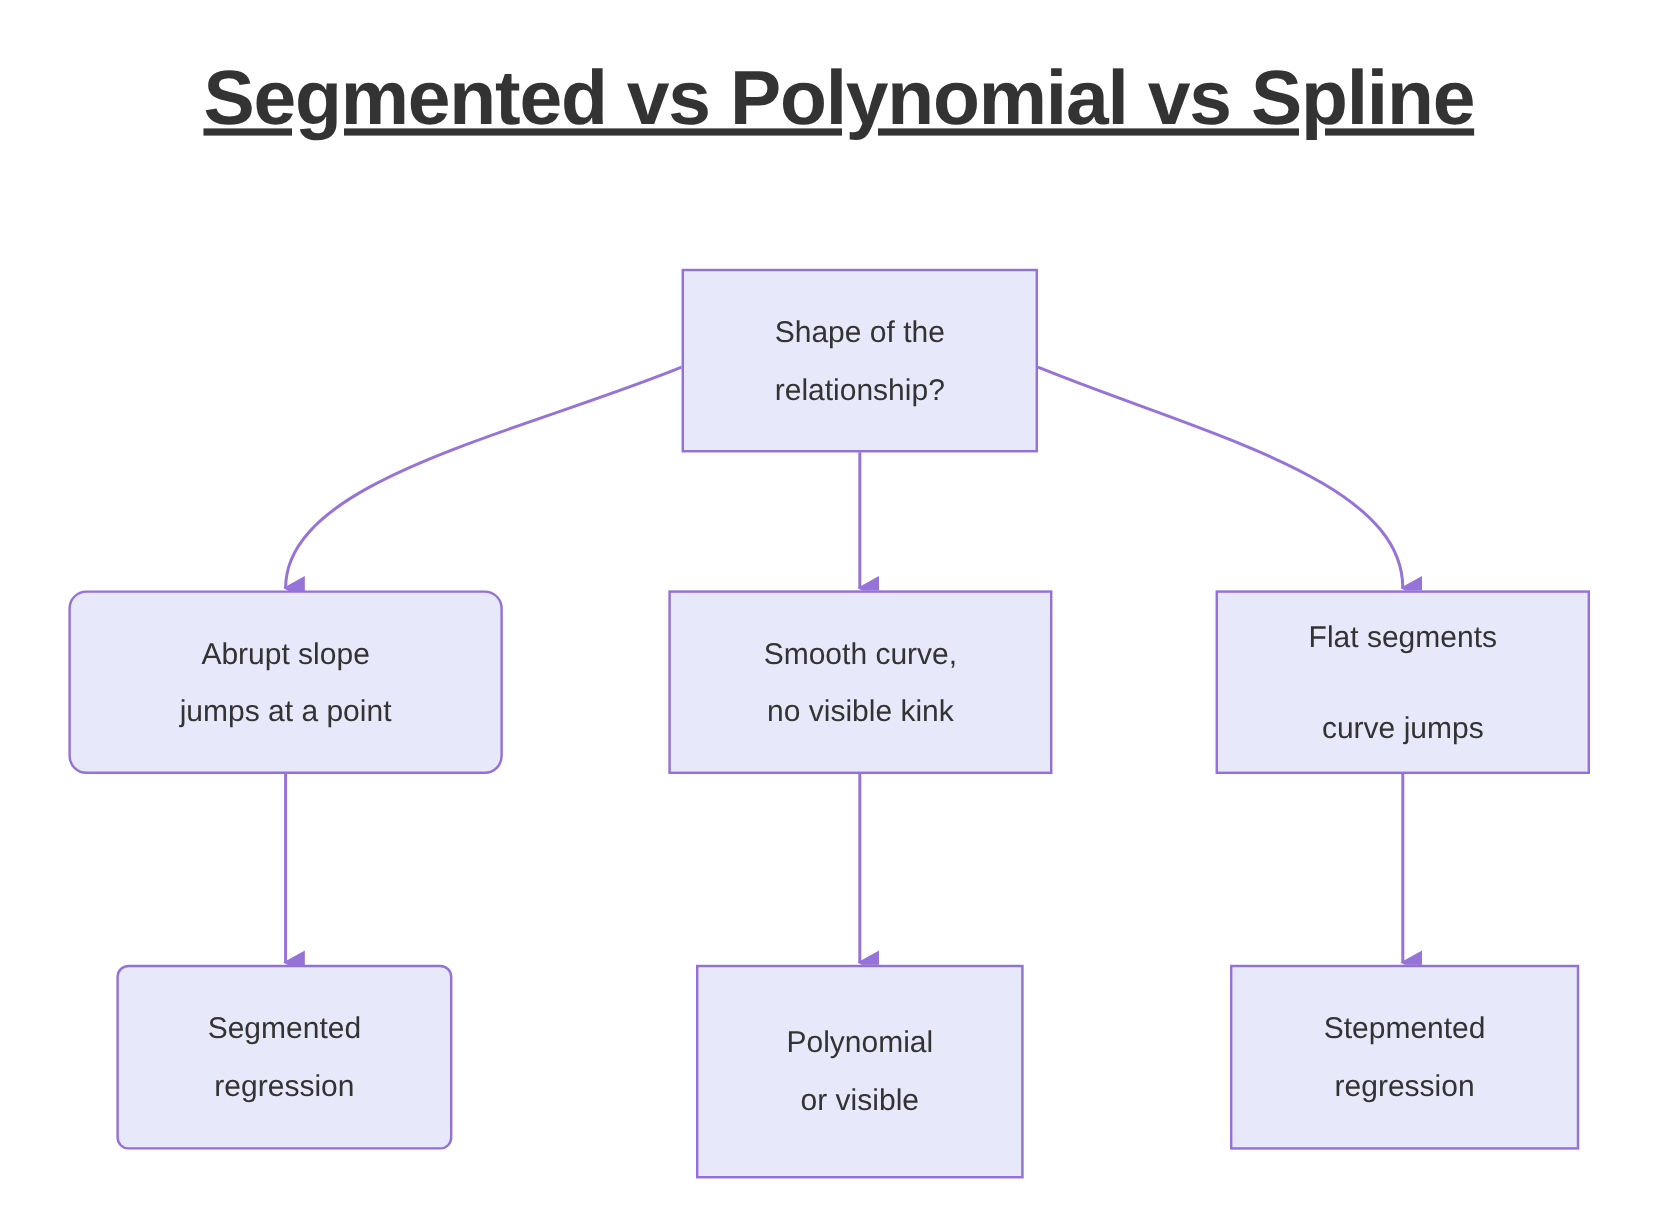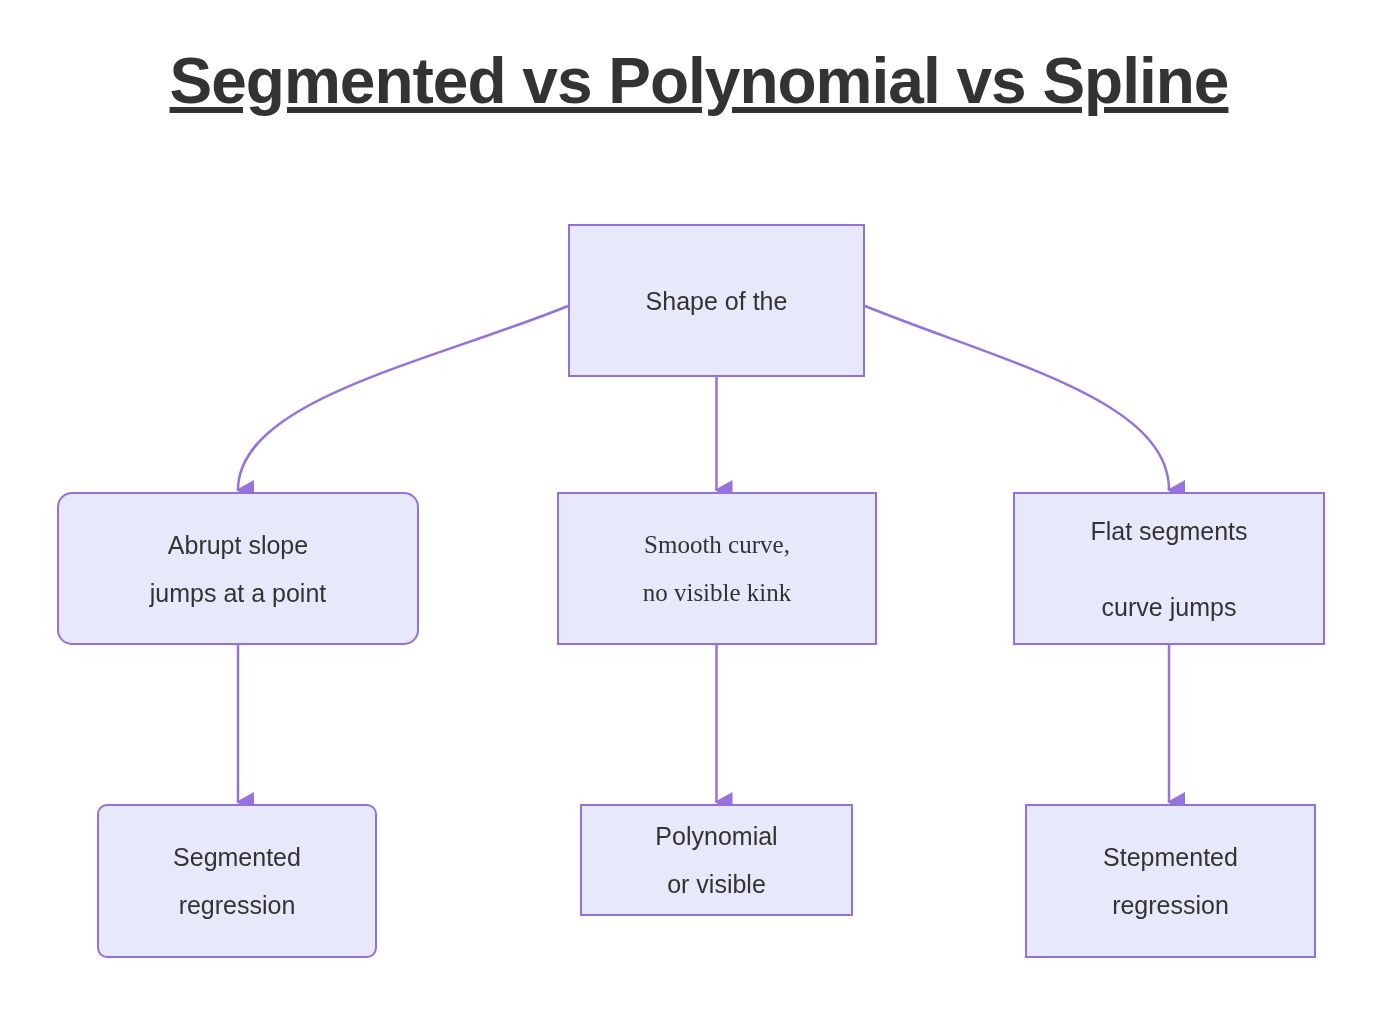--- a/index.html
+++ b/index.html
@@ -56,24 +56,24 @@
     display: flex;
     flex-direction: column;
     align-items: center;
     justify-content: center;
     text-align: center;
     font-size: 25px;
     line-height: 48px;
   }
   .node-root       { left: 568px;  top: 180px; width: 297px; height: 153px; margin-top: 44px; }
   .node-abrupt     { left: 57px;   top: 492px; width: 362px; height: 153px; border-radius: 15px; }
-  .node-smooth     { left: 557px;  top: 492px; width: 320px; height: 153px; font-family: Liberation Serif, serif; }
+  .node-smooth     { left: 557px;  top: 492px; width: 320px; height: 153px; }
   .node-flat       { left: 1013px; top: 492px; width: 312px; height: 153px; gap: 28px; }
   .node-segmented  { left: 97px;   top: 804px; width: 280px; height: 154px; border-radius: 10px; }
-  .node-polynomial { left: 580px;  top: 804px; width: 273px; height: 112px; }
+  .node-polynomial { left: 580px;  top: 804px; width: 273px; height: 178px; }
   .node-stepmented { left: 1025px; top: 804px; width: 291px; height: 154px; }
 </style>
 </head>
 <body>
 
 <div class="stage">
 
   <div class="title">Segmented vs Polynomial vs Spline</div>
 
   <svg class="edges" viewBox="0 0 1398 1026" xmlns="http://www.w3.org/2000/svg">
@@ -85,20 +85,21 @@
     <path class="link" d="M 568 306 C 430 362, 238 400, 238 490" marker-end="url(#arrow)"></path>
     <path class="link" d="M 716.5 333 L 716.5 490" marker-end="url(#arrow)"></path>
     <path class="link" d="M 865 306 C 1003 362, 1169 400, 1169 490" marker-end="url(#arrow)"></path>
     <path class="link" d="M 238 645 L 238 802" marker-end="url(#arrow)"></path>
     <path class="link" d="M 716.5 645 L 716.5 802" marker-end="url(#arrow)"></path>
     <path class="link" d="M 1169 645 L 1169 802" marker-end="url(#arrow)"></path>
   </svg>
 
   <div class="node node-root">
     <div>Shape of the</div>
+    <div>relationship?</div>
   </div>
 
   <div class="node node-abrupt">
     <div>Abrupt slope</div>
     <div>jumps at a point</div>
   </div>
 
   <div class="node node-smooth">
     <div>Smooth curve,</div>
     <div>no visible kink</div>

